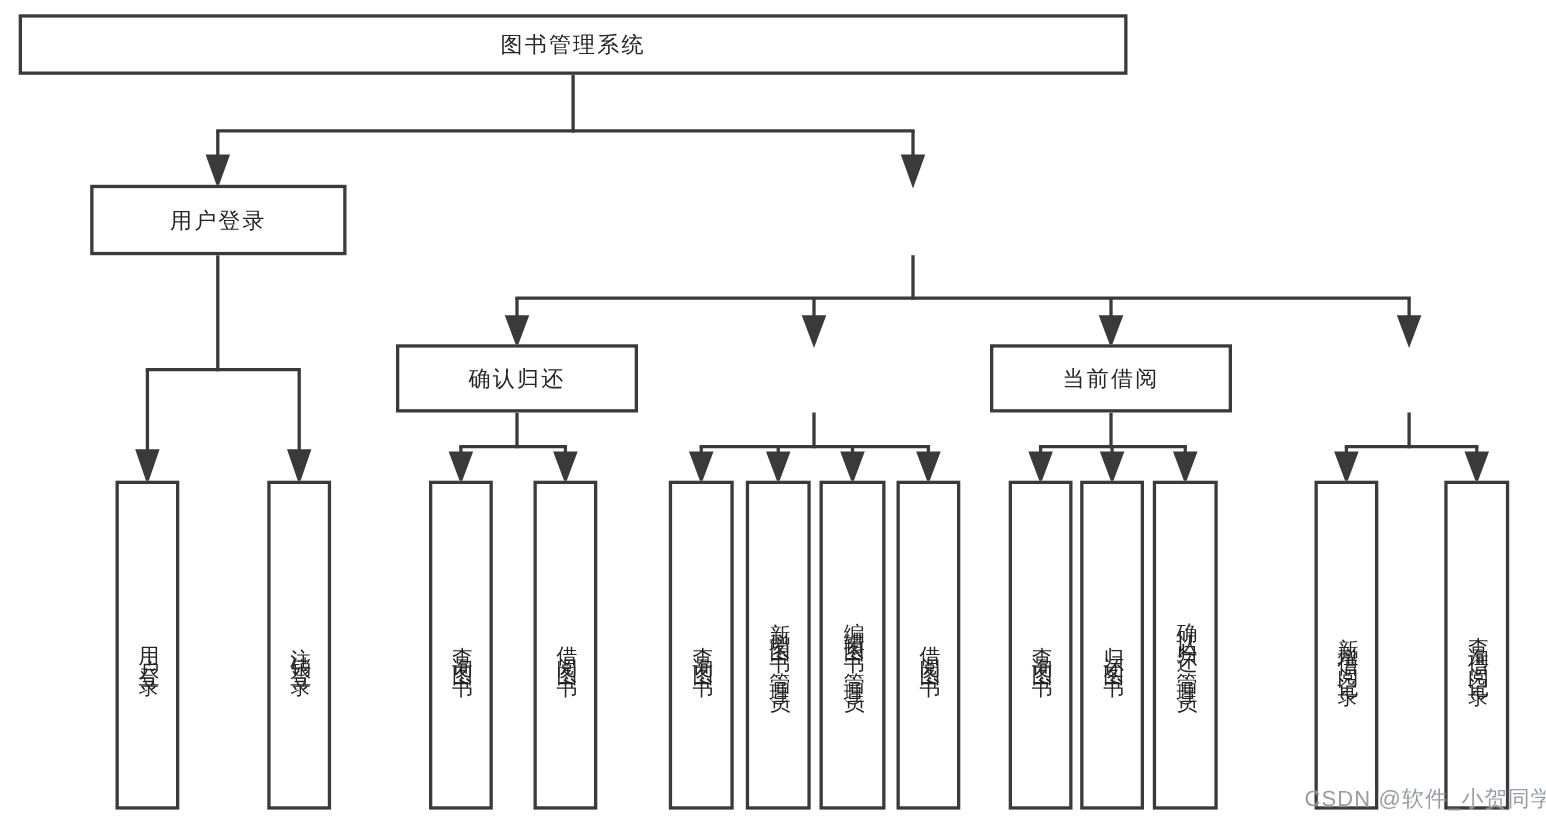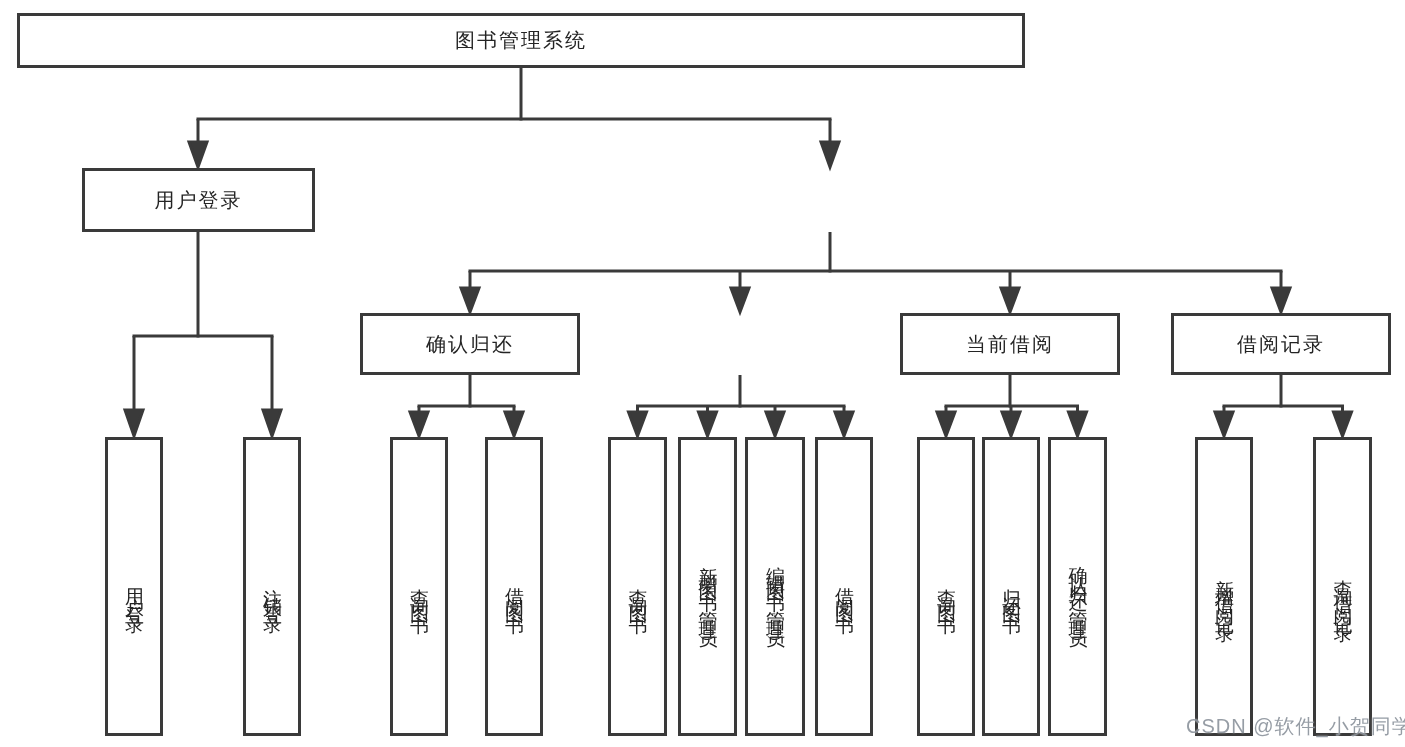--- a/index.html
+++ b/index.html
@@ -106,23 +106,20 @@
   <div class="node" style="left:82px;top:168px;width:233px;height:64px">
     <span>用户登录</span>
   </div>
 
   <div class="node" style="left:360px;top:313px;width:220px;height:62px">
     <span>确认归还</span>
   </div>
   <div class="node" style="left:900px;top:313px;width:220px;height:62px">
     <span>当前借阅</span>
   </div>
-  <div class="node" style="left:1171px;top:313px;width:220px;height:62px">
-    <span>借阅记录</span>
-  </div>
 
   <div class="leaf" style="left:105px;top:437px;width:58px;height:299px">
     <span>用户登录</span>
   </div>
   <div class="leaf" style="left:243px;top:437px;width:58px;height:299px">
     <span>注销登录</span>
   </div>
 
   <div class="leaf" style="left:390px;top:437px;width:58px;height:299px">
     <span>查询图书</span>

